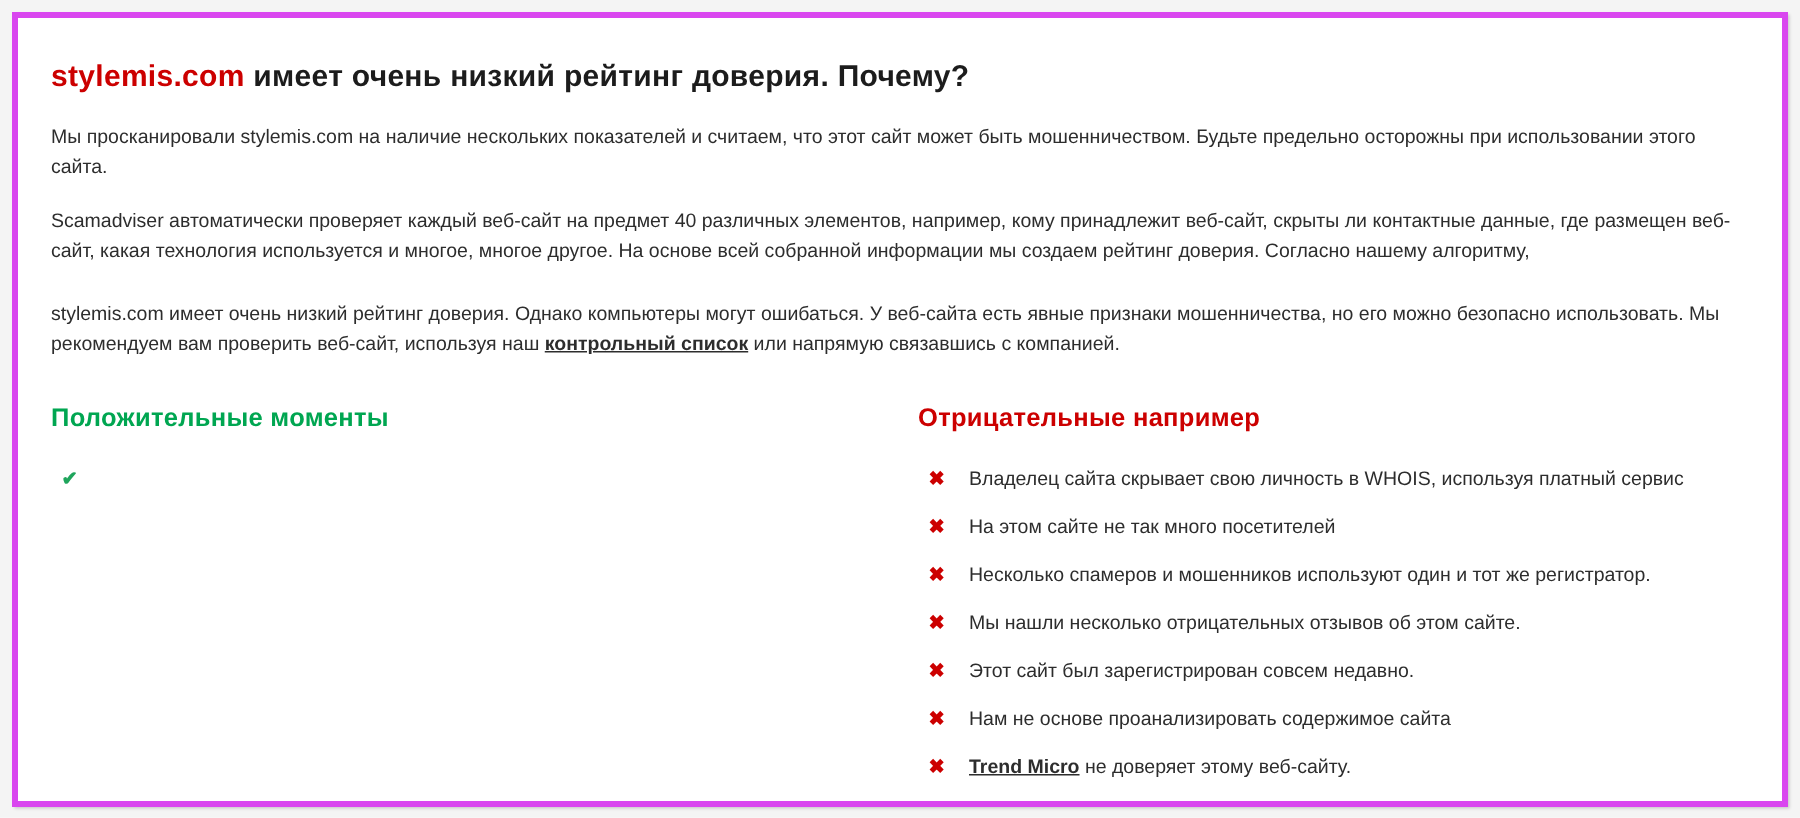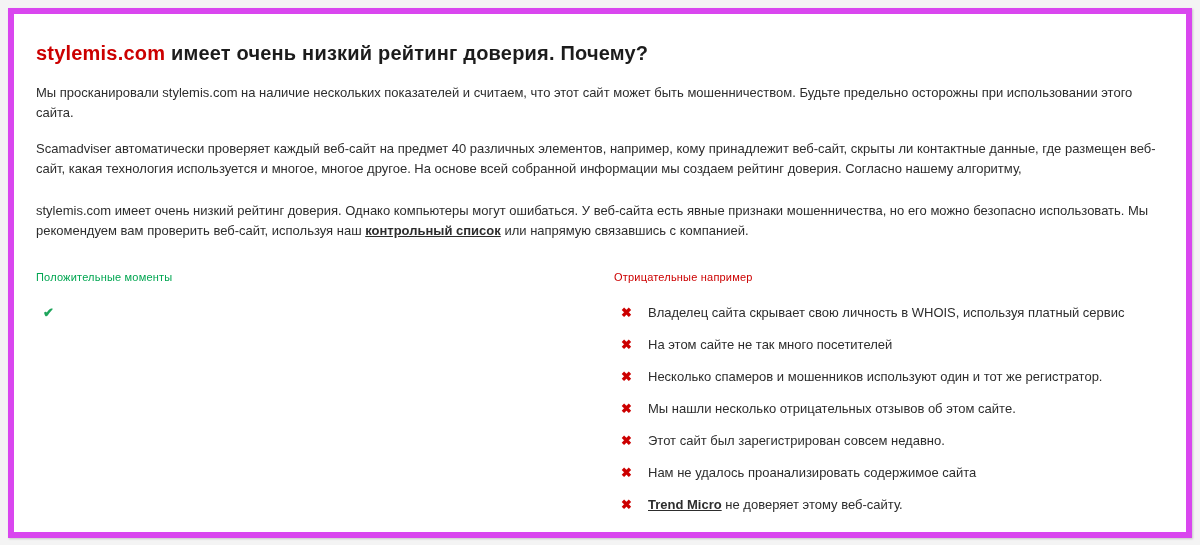--- a/index.html
+++ b/index.html
@@ -12,21 +12,21 @@
     overflow: hidden;
   }
   .panel {
     position: absolute;
     left: 8px;
     top: 8px;
     width: 1184px;
     height: 530px;
     box-sizing: border-box;
     background: #ffffff;
-    border: 6px solid #d946ef;
+    border: 4px solid #d946ef;
     box-shadow: 1px 1px 2px rgba(0,0,0,0.18);
     padding: 20px 22px;
   }
   .page-title {
     margin: 8px 0 18px 0;
     font-size: 20px;
     font-weight: bold;
     color: #1c1c1c;
     letter-spacing: 0.2px;
   }
@@ -46,22 +46,22 @@
     margin-top: 23px;
   }
   .columns {
     display: flex;
     margin-top: 30px;
   }
   .col-positives { flex: 0 0 578px; }
   .col-negatives { flex: 1 1 auto; }
   .col-heading {
     margin: 0 0 20px 0;
-    font-size: 11px;
-    font-weight: normal;
+    font-size: 17px;
+    font-weight: bold;
     letter-spacing: 0.2px;
   }
   .col-positives .col-heading { color: #00a651; }
   .col-negatives .col-heading { color: #cc0000; }
   ul.points {
     list-style: none;
     margin: 0;
     padding: 0;
   }
   ul.points li {
@@ -139,21 +139,21 @@
         <li>
           <span class="pt-icon cross">✖</span>
           <span>Мы нашли несколько отрицательных отзывов об этом сайте.</span>
         </li>
         <li>
           <span class="pt-icon cross">✖</span>
           <span>Этот сайт был зарегистрирован совсем недавно.</span>
         </li>
         <li>
           <span class="pt-icon cross">✖</span>
-          <span>Нам не удалось проанализировать содержимое сайта</span>
+          <span>Нам не основе проанализировать содержимое сайта</span>
         </li>
         <li>
           <span class="pt-icon cross">✖</span>
           <span><a class="inline-link">Trend Micro</a><span> не доверяет этому веб-сайту.</span></span>
         </li>
       </ul>
     </div>
 
   </div>
 

